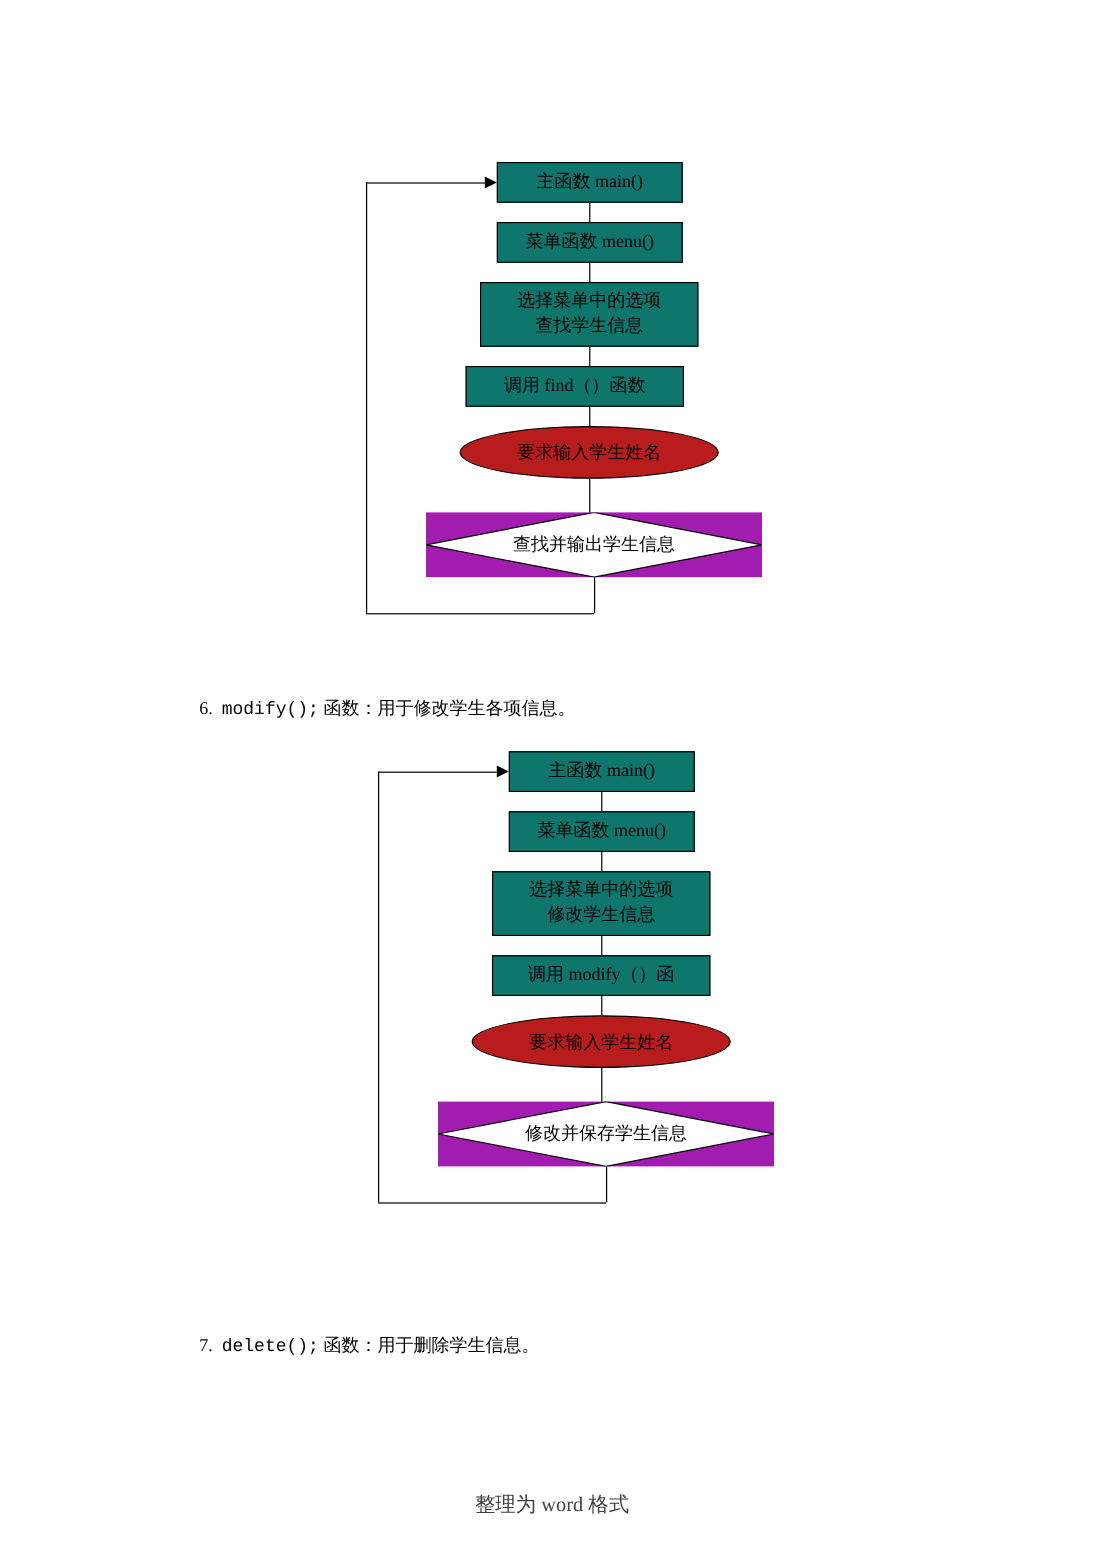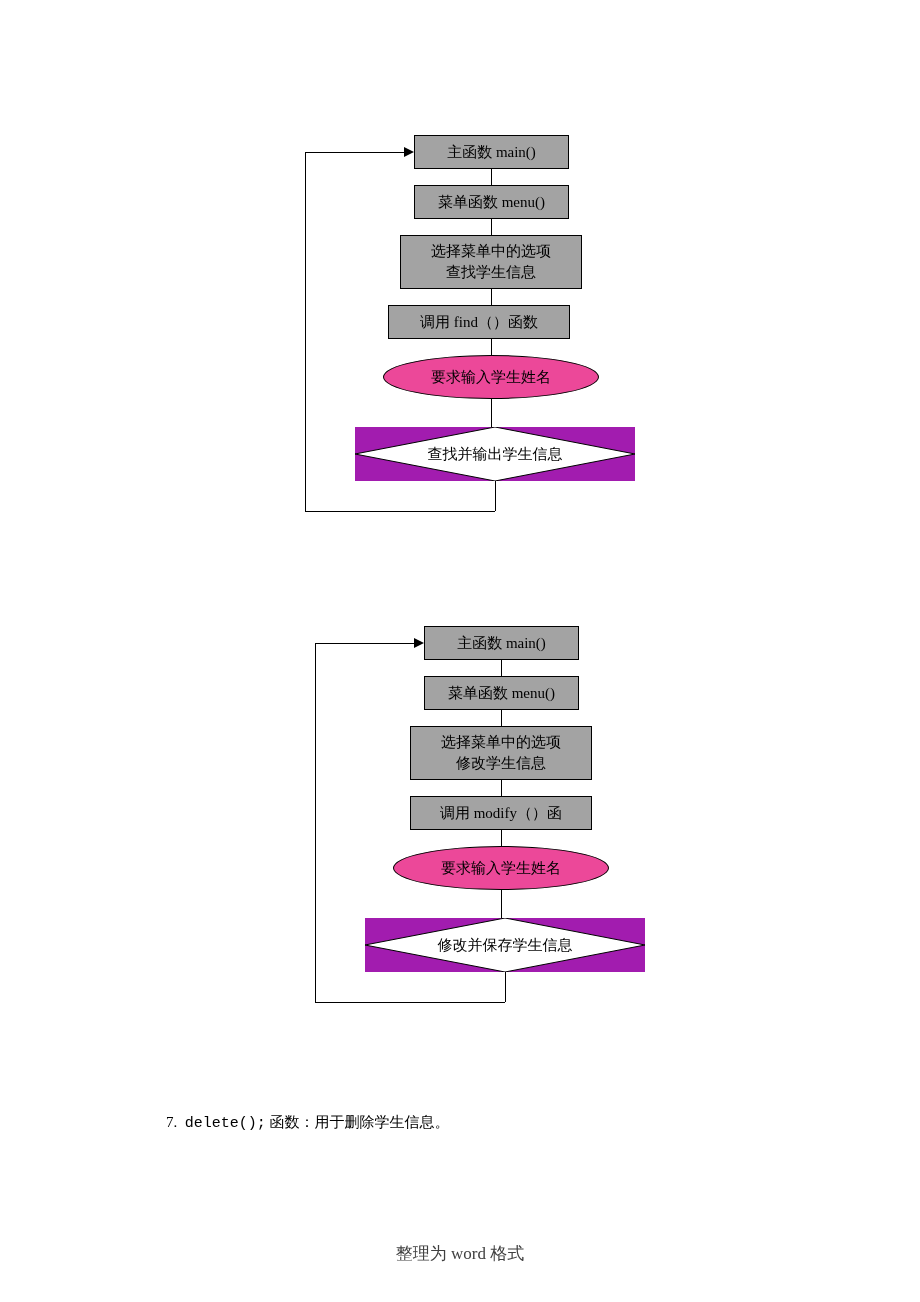--- a/index.html
+++ b/index.html
@@ -14,34 +14,34 @@
     position: relative;
     width: 920px;
     height: 1302px;
   }
   .flowchart {
     position: absolute;
   }
   .rect {
     position: absolute;
     border: 1px solid #000;
-    background: #a3a3a3;
+    background: #0f766e;
     text-align: left;
     font-size: 15px;
     display: flex;
     align-items: center;
     justify-content: center;
     flex-direction: column;
     line-height: 1.4;
     box-sizing: border-box;
   }
   .ellipse {
     position: absolute;
     border: 1px solid #000;
-    background: #ec4899;
+    background: #b91c1c;
     text-align: center;
     font-size: 15px;
     display: flex;
     align-items: center;
     justify-content: center;
     border-radius: 50%;
     box-sizing: border-box;
   }
   .diamond {
     position: absolute;
@@ -147,20 +147,25 @@
 
     <div class="diamond" style="left:355px; top:427px; width:280px; height:54px;">
       <svg width="280" height="54" viewBox="0 0 280 54">
         <polygon points="140,0 280,27 140,54 0,27" fill="#fff" stroke="#000" stroke-width="1"></polygon>
       </svg>
       <div class="dlabel"><span>查找并输出学生信息</span></div>
     </div>
 
   </div>
 
+  <div class="body-text" style="left:166px; top:579px;">
+    <span class="list-num">6.</span>&nbsp;
+    <span class="mono">modify();</span>
+    <span>函数：用于修改学生各项信息。</span>
+  </div>
 
   <div class="flowchart" style="left:0; top:0;">
 
     <div class="vline" style="left:505px; top:972px; height:30px;"></div>
     <div class="hline" style="left:315px; top:1002px; width:190px;"></div>
     <div class="vline" style="left:315px; top:643px; height:359px;"></div>
     <div class="hline" style="left:315px; top:643px; width:99px;"></div>
     <div class="arrowhead arrow-right" style="left:414px; top:638px;"></div>
 
     <div class="rect" style="left:424px; top:626px; width:155px; height:34px;">

